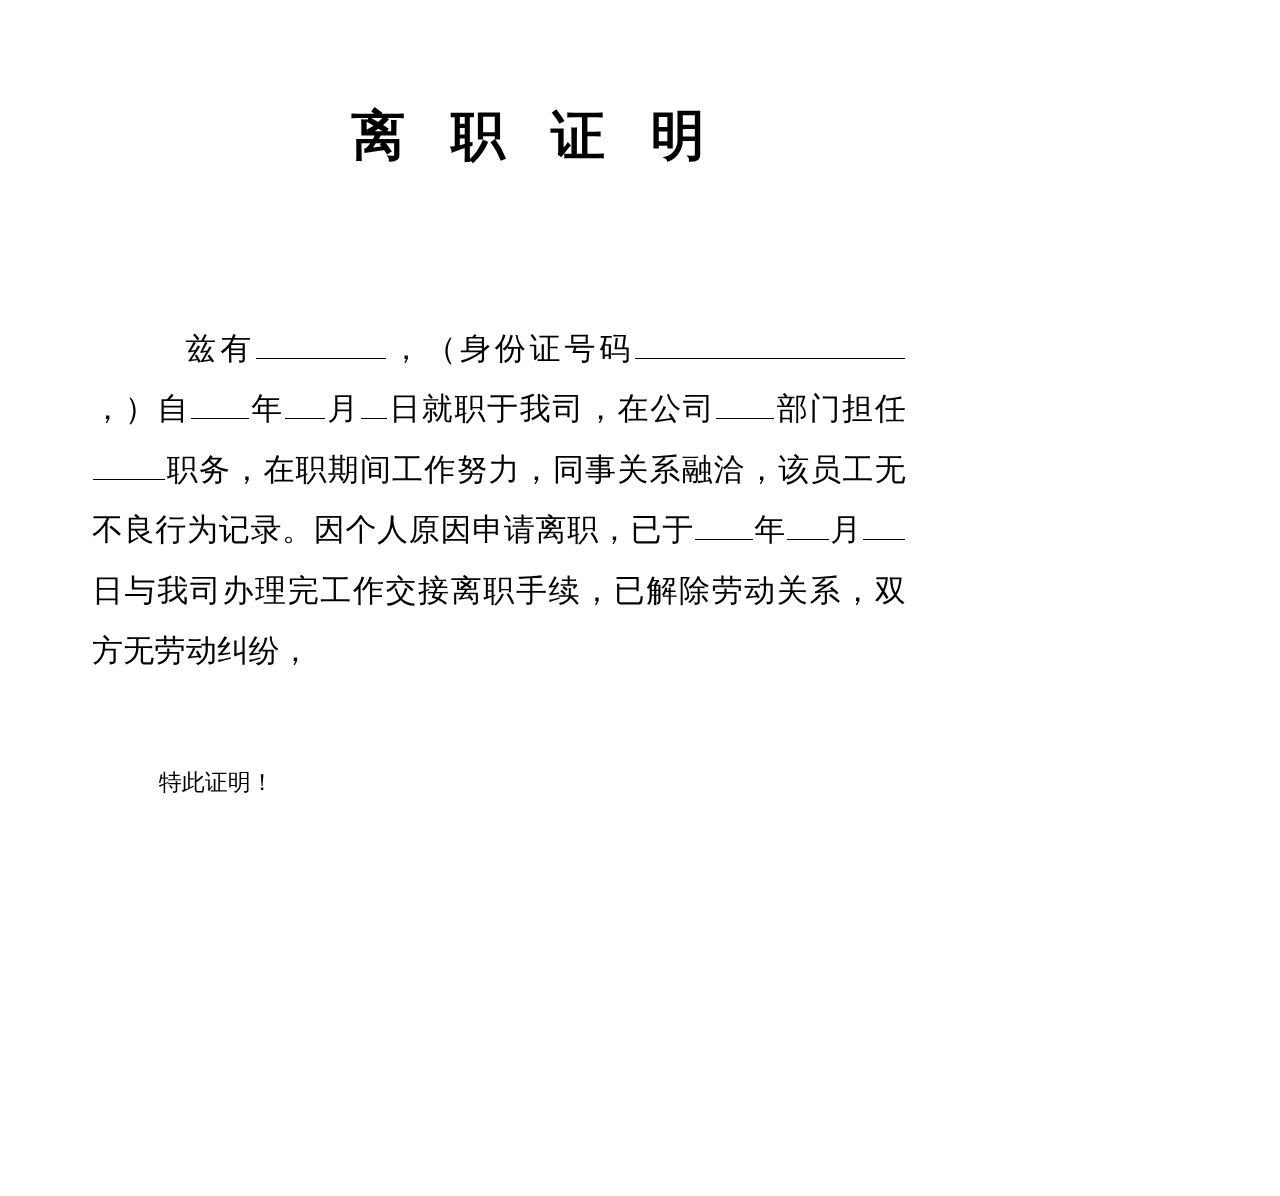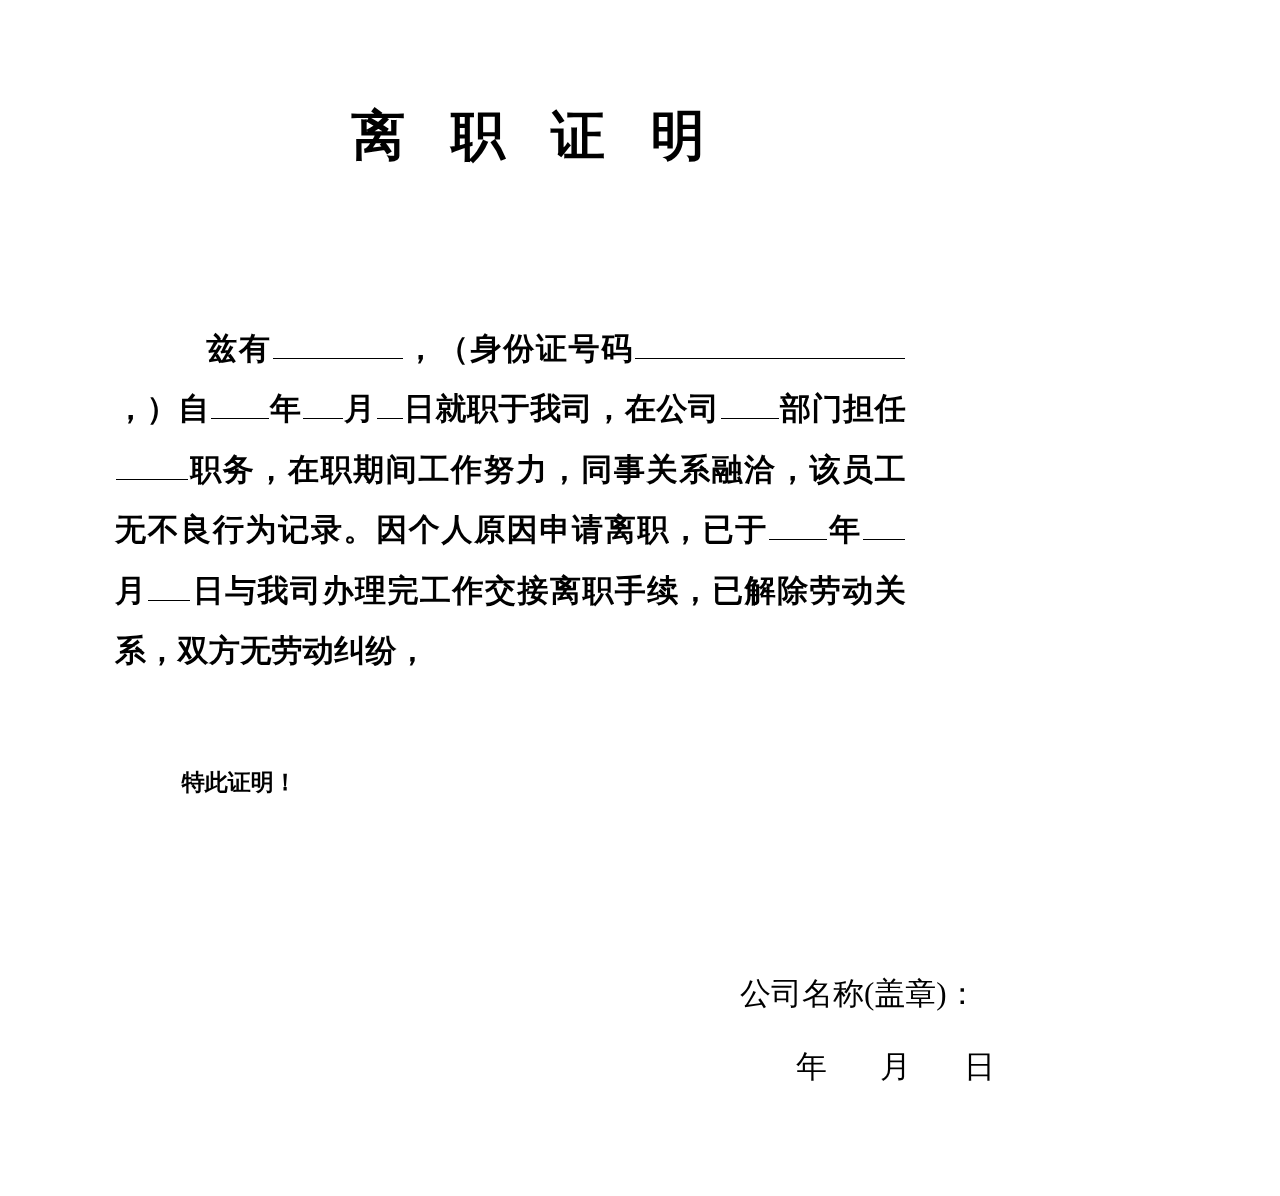--- a/index.html
+++ b/index.html
@@ -31,23 +31,22 @@
     letter-spacing: 0.30em;
     text-indent: 0.30em;
     margin: 0;
     padding-top: 104px;
     line-height: 1.2;
     font-family: "Liberation Serif", "DejaVu Serif", serif;
   }
 
   .body-block {
     margin-top: 150px;
-    padding-left: 115px;
+    padding-left: 92px;
     padding-right: 150px;
-    font-weight: bold;
   }
 
   .body-text {
     font-size: 31px;
     line-height: 1.95;
     text-align: justify;
     text-justify: inter-ideograph;
     letter-spacing: 0.01em;
   }
 
@@ -114,20 +113,14 @@
   <div class="body-block">
     <p class="body-text">
       <span class="indent"></span><span>兹有</span><span class="blank b-name"></span><span>，（身份证号码</span><span class="blank b-id"></span><span>，）</span><span>自</span><span class="blank b-year"></span><span>年</span><span class="blank b-month"></span><span>月</span><span class="blank b-day"></span><span>日就职于我司，在公司</span><span class="blank b-dept"></span><span>部门担任</span><span class="blank b-pos"></span><span>职务，在职期间工作努力，同事关系融洽，该员工无不良行为记录。因个人原因申请离职，已于</span><span class="blank b-year2"></span><span>年</span><span class="blank b-month2"></span><span>月</span><span class="blank b-day2"></span><span>日与我司办理完工作交接离职手续，已解除劳动关系，双方无劳动纠纷，</span>
     </p>
 
     <p class="statement">
       <span class="indent"></span><span>特此证明！</span>
     </p>
   </div>
 
-  <div class="signature-block">
-    <div class="sig-company">公司名称(盖章)：</div>
-    <div class="sig-date">
-      <span class="dt">年</span><span class="dt">月</span><span class="dt">日</span>
-    </div>
-  </div>
 
 </div>
 
 </body></html>

